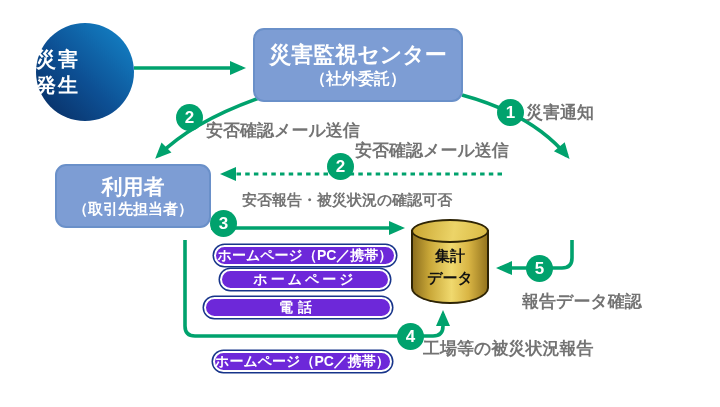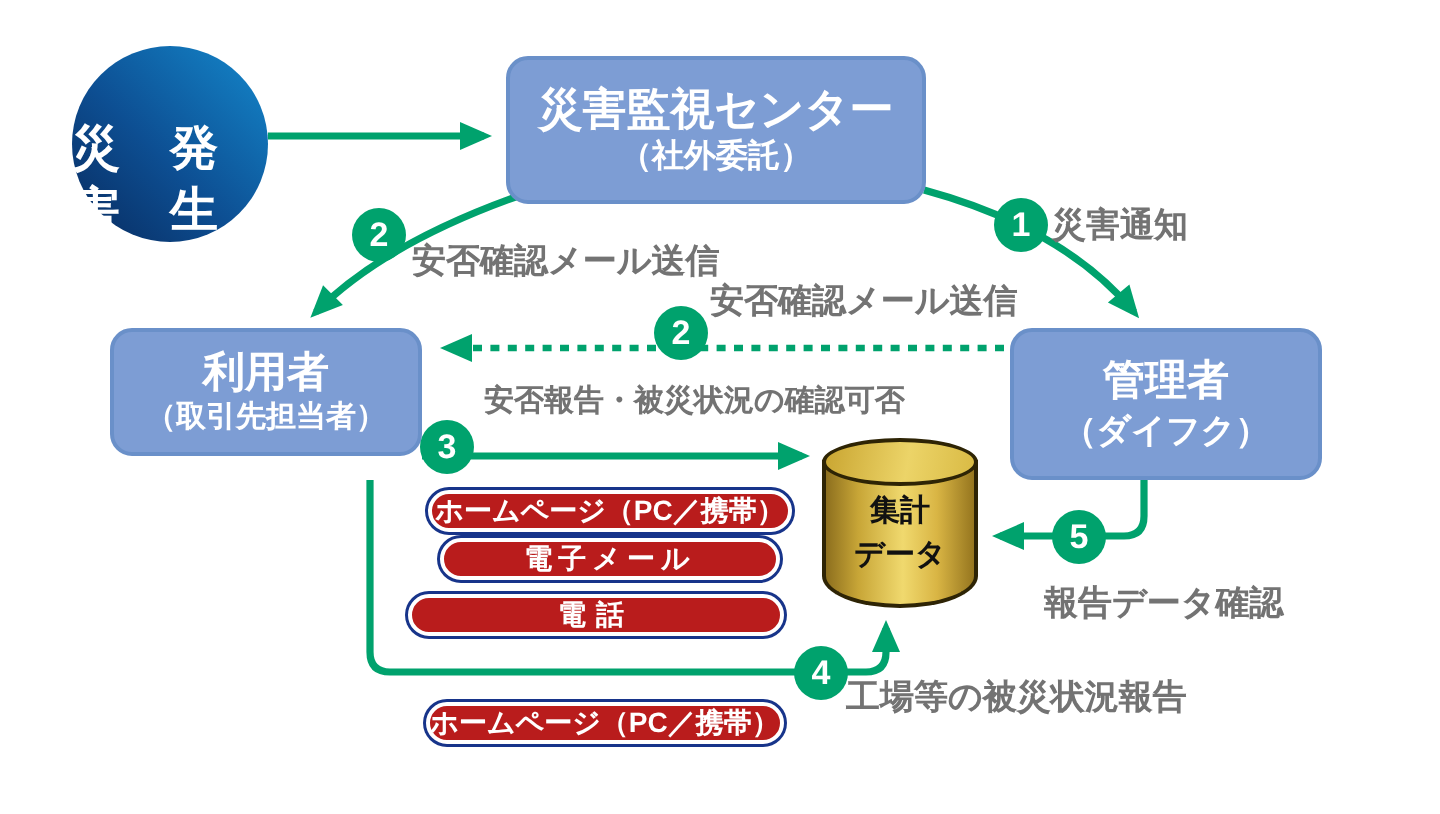--- a/index.html
+++ b/index.html
@@ -24,22 +24,22 @@
   #node-center .s { font-size:16px; }
   #node-users  { left:55px;  top:164px; width:156px; height:64px; }
   #node-admin  { left:505px; top:164px; width:156px; height:76px; }
   #node-admin .s { font-size:17px; }
 
   
   #node-disaster {
     position:absolute; left:36px; top:23px; width:98px; height:98px;
     border-radius:50%;
     background:linear-gradient(to top right,#082a5e 0%,#0d4f93 45%,#1488cc 100%);
-    color:#fff; font-weight:bold; font-size:24px; line-height:1.3;
-    display:flex; flex-direction:row; align-items:flex-end; justify-content:center;
+    color:#fff; font-weight:bold; font-size:20px; line-height:1.3;
+    display:flex; flex-direction:column; align-items:flex-start; justify-content:center;
     letter-spacing:2px;
   }
 
   
   #cylinder { position:absolute; left:411px; top:219px; width:78px; height:93px; }
   .cyl-body {
     position:absolute; left:0; top:11px; width:78px; height:74px;
     background:linear-gradient(90deg,#8d6f1e 0%,#c8a637 22%,#f0d96e 52%,#d9b544 75%,#96761f 100%);
     border-left:2px solid #2e2405; border-right:2px solid #2e2405;
     border-bottom:2px solid #2e2405;
@@ -72,21 +72,21 @@
   .lbl { position:absolute; color:#737373; font-weight:bold; font-size:17px; white-space:nowrap; }
   #lbl-1  { left:526px; top:101px; }
   #lbl-2a { left:206px; top:119px; }
   #lbl-2b { left:355px; top:139px; }
   #lbl-3  { left:242px; top:191px; font-size:15px; }
   #lbl-5  { left:522px; top:290px; }
   #lbl-4  { left:423px; top:337px; }
 
   
   .pill {
-    position:absolute; background:#b91c1c; border:2px solid #ffffff;
+    position:absolute; background:#6d28d9; border:2px solid #ffffff;
     box-shadow:0 0 0 1.5px #17348a; border-radius:14px;
     color:#fff; font-weight:bold; font-size:14px;
     display:flex; align-items:center; justify-content:center; white-space:nowrap;
   }
   #pill-0 { left:214px; top:245px; width:182px; height:21px; }
   #pill-1 { left:220px; top:269px; width:170px; height:21px; letter-spacing:3px; }
   #pill-2 { left:204px; top:297px; width:188px; height:21px; letter-spacing:5px; }
   #pill-3 { left:213px; top:351px; width:179px; height:21px; }
 </style>
 </head>
@@ -119,24 +119,20 @@
   <div class="node" id="node-center">
     <span class="t">災害監視センター</span>
     <span class="s">（社外委託）</span>
   </div>
 
   <div class="node" id="node-users">
     <span class="t">利用者</span>
     <span class="s">（取引先担当者）</span>
   </div>
 
-  <div class="node" id="node-admin">
-    <span class="t">管理者</span>
-    <span class="s">（ダイフク）</span>
-  </div>
 
   <div id="cylinder">
     <div class="cyl-body"></div>
     <div class="cyl-top"></div>
     <div class="cyl-label">
       <div>集計</div>
       <div>データ</div>
     </div>
   </div>
 
@@ -148,17 +144,17 @@
   <div class="badge" id="badge-5">5</div>
 
   <div class="lbl" id="lbl-1">災害通知</div>
   <div class="lbl" id="lbl-2a">安否確認メール送信</div>
   <div class="lbl" id="lbl-2b">安否確認メール送信</div>
   <div class="lbl" id="lbl-3">安否報告・被災状況の確認可否</div>
   <div class="lbl" id="lbl-4">工場等の被災状況報告</div>
   <div class="lbl" id="lbl-5">報告データ確認</div>
 
   <div class="pill" id="pill-0">ホームページ（PC／携帯）</div>
-  <div class="pill" id="pill-1">電子メール</div>
+  <div class="pill" id="pill-1">ホームページ</div>
   <div class="pill" id="pill-2">電話</div>
   <div class="pill" id="pill-3">ホームページ（PC／携帯）</div>
 
 </div>
 
 </body></html>

